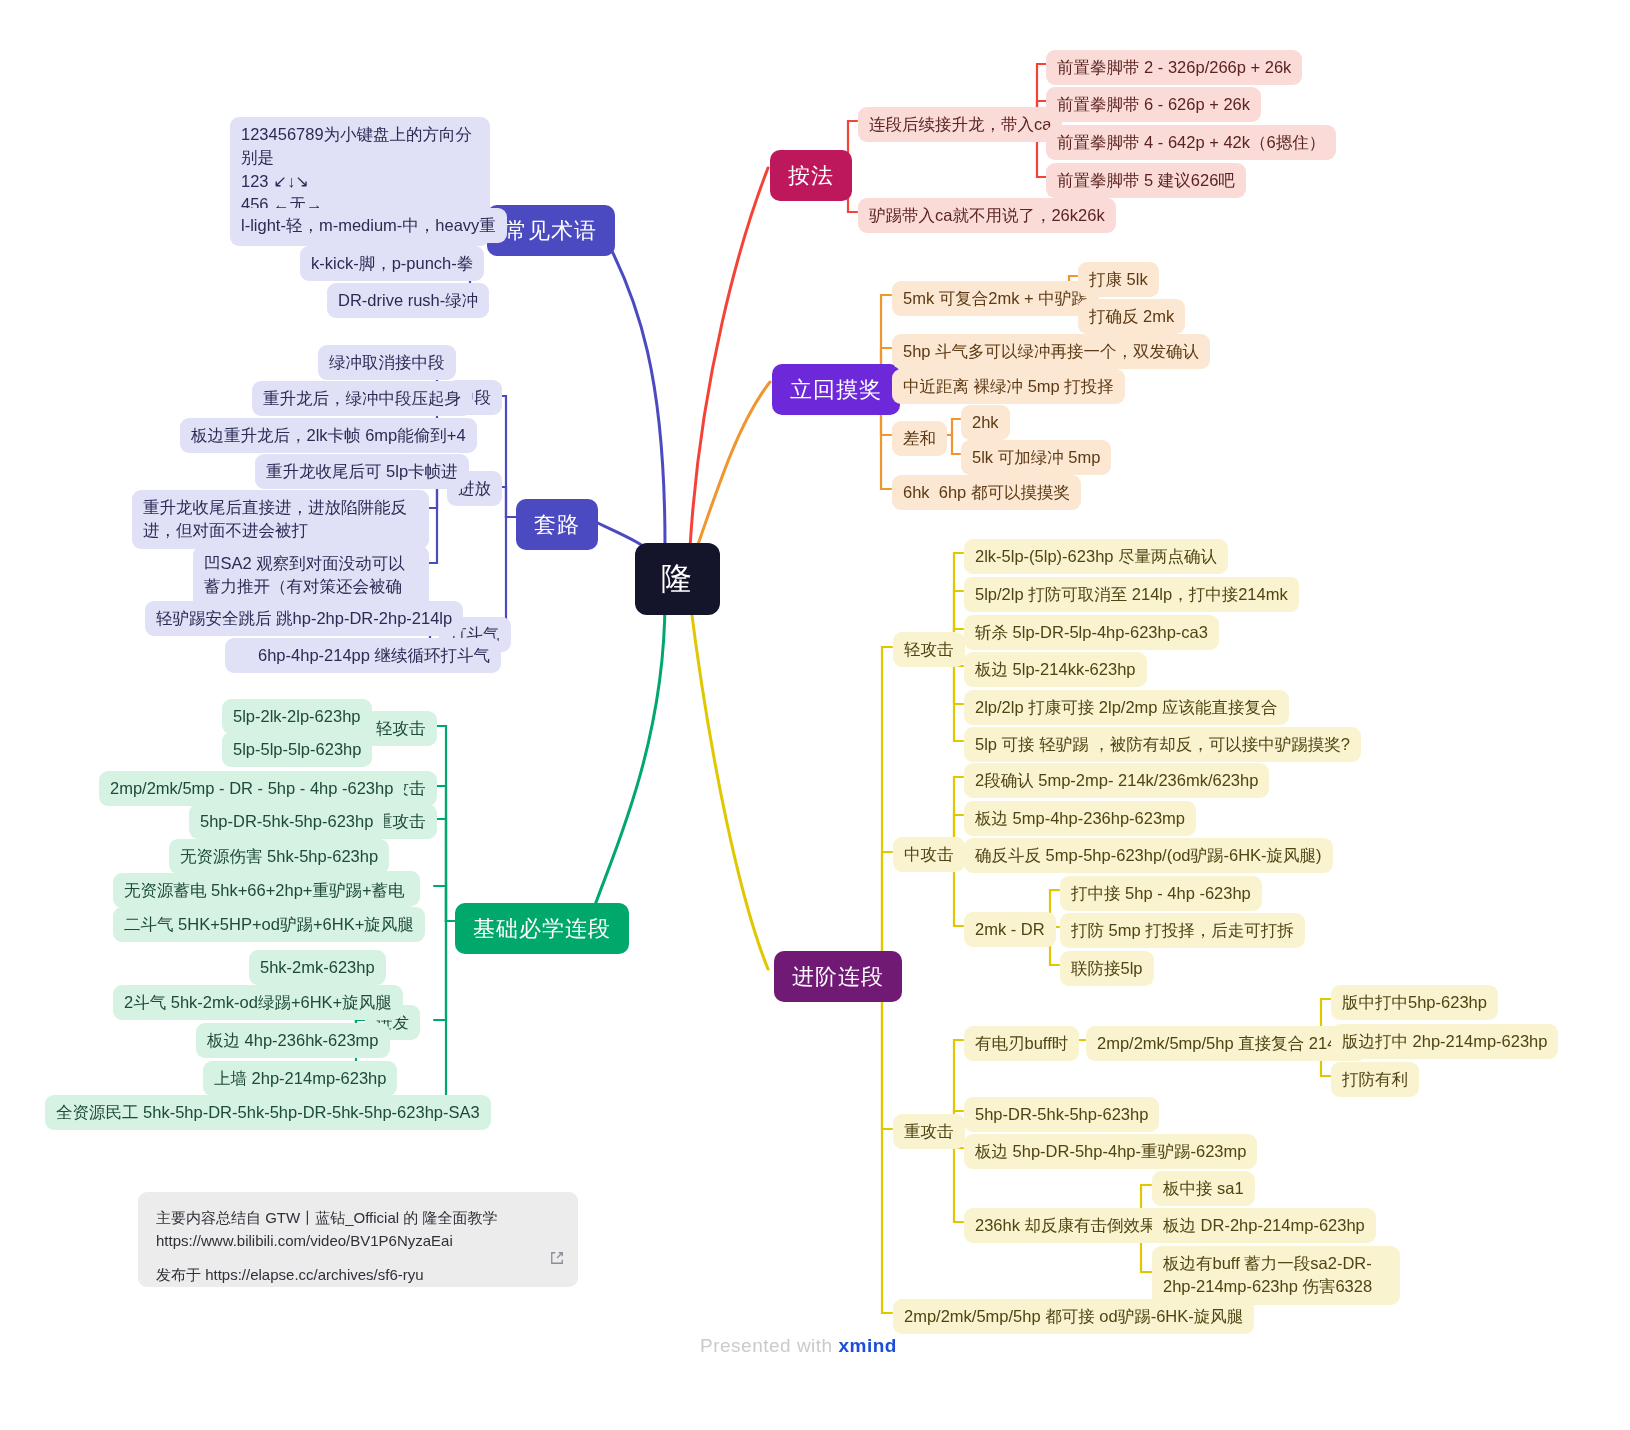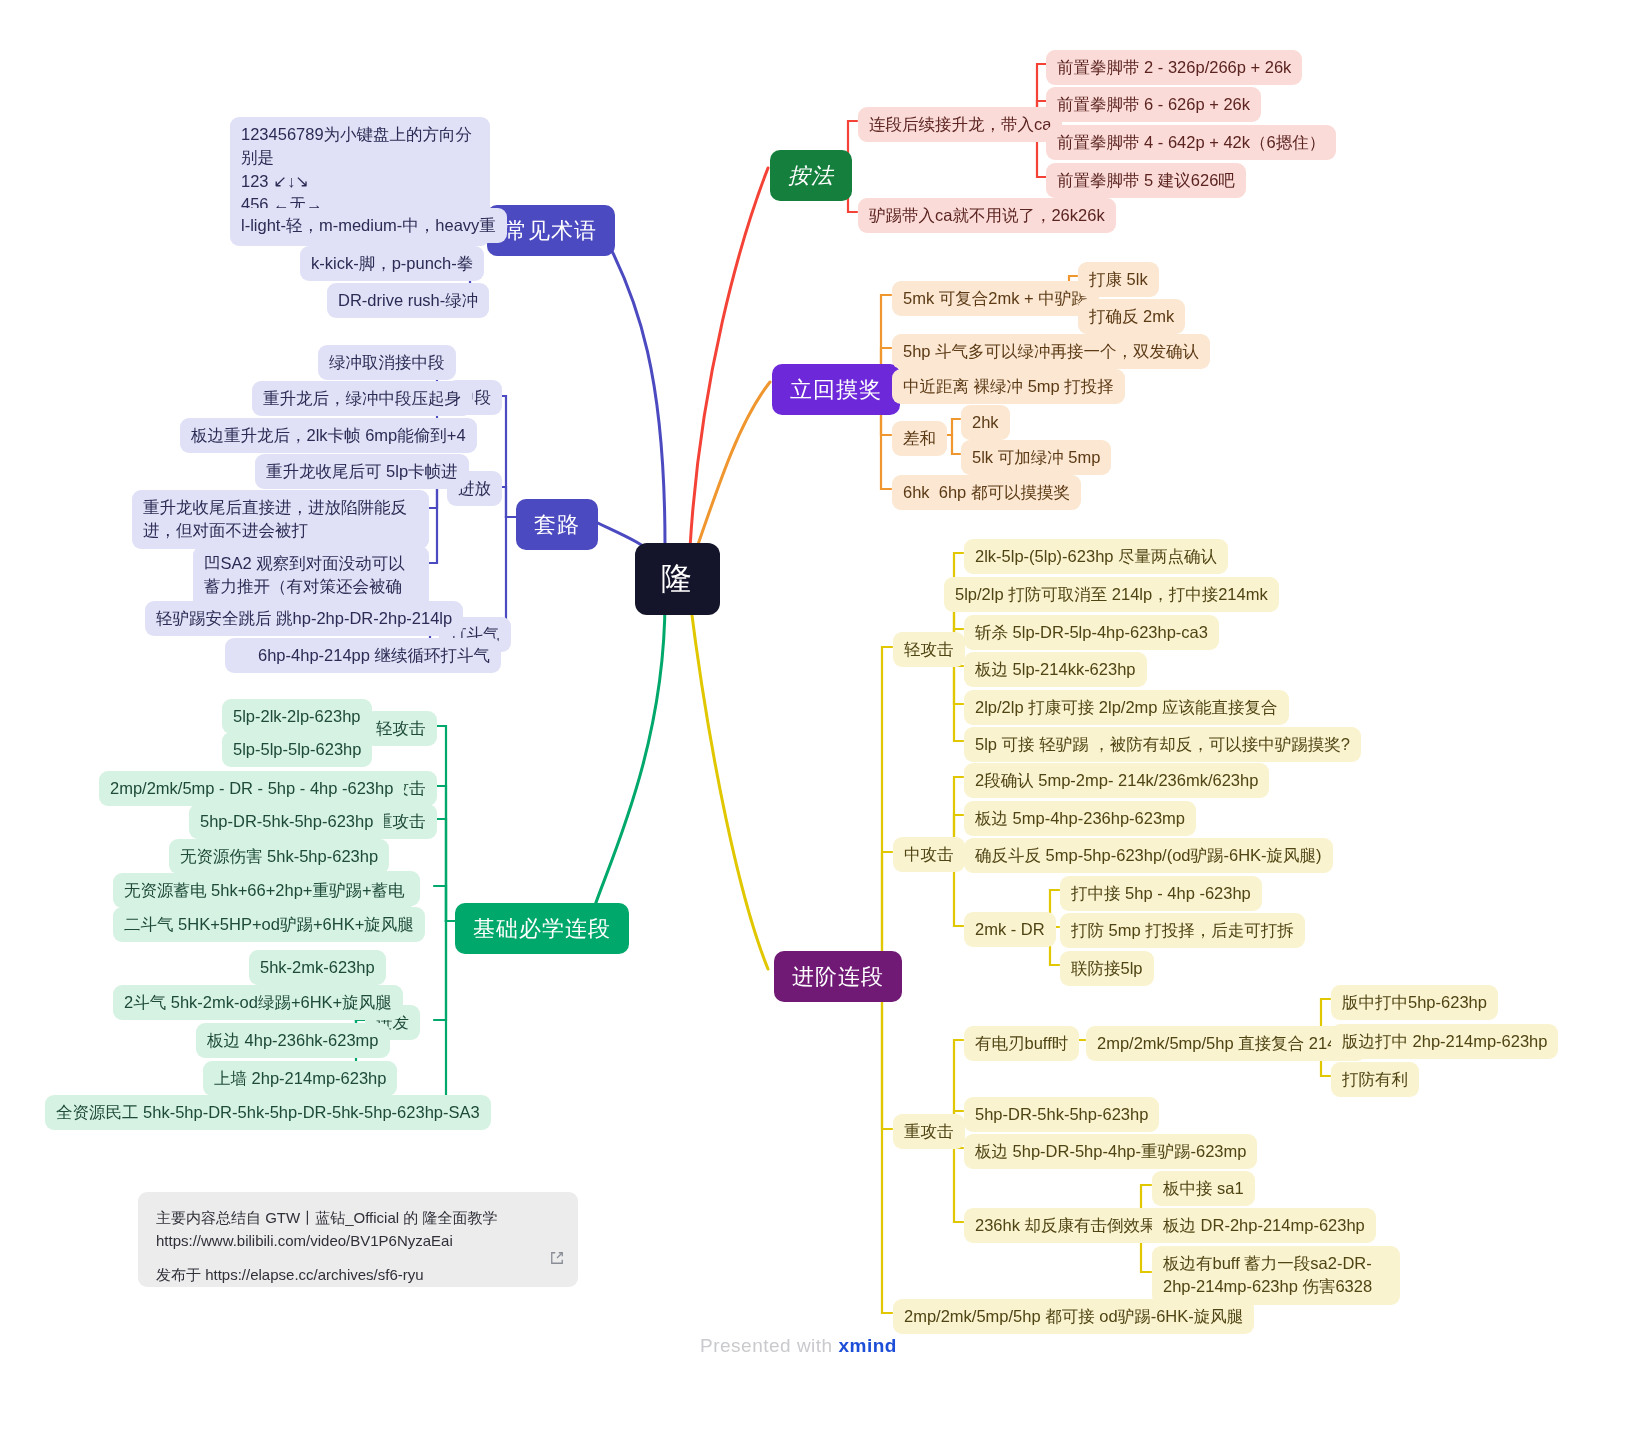--- a/index.html
+++ b/index.html
@@ -15,21 +15,21 @@
   
   .root{background:#14142b;color:#ffffff;font-size:31px;border-radius:12px;
         padding:14px 26px;letter-spacing:2px;}
 
   
   .main{color:#ffffff;font-weight:500;font-size:22px;border-radius:10px;
         padding:10px 18px;letter-spacing:1px;}
   .main.purple{background:#4c4ac0;}
   .main.purple2{background:#4c4ac0;}
   .main.green{background:#00a86b;}
-  .main.red{background:#15803d;font-style:italic;}
+  .main.red{background:#be185d;}
   .main.orange{background:#6d28d9;}
   .main.yellow{background:#701a75;}
 
   
   .lv-purple{background:#e0e1f6;color:#2b2b55;font-size:16.5px;}
   .lv-green{background:#d6f2e3;color:#1d4a39;font-size:16.5px;}
   .lv-red{background:#fbdbd8;color:#5b2420;font-size:16.5px;}
   .lv-orange{background:#fbe7d2;color:#5c3a15;font-size:16.5px;}
   .lv-yellow{background:#faf3cf;color:#4f4413;font-size:16.5px;}
 
@@ -237,21 +237,21 @@
 <div class="node lv-orange" style="left:892px;top:475px;">6hk  6hp 都可以摸摸奖</div>
 <div class="node lv-orange" style="left:1078px;top:262px;">打康 5lk</div>
 <div class="node lv-orange" style="left:1078px;top:299px;">打确反 2mk</div>
 <div class="node lv-orange" style="left:961px;top:405px;">2hk</div>
 <div class="node lv-orange" style="left:961px;top:440px;">5lk 可加绿冲 5mp</div>
 
 <div class="node main yellow" style="left:774px;top:951px;">进阶连段</div>
 
 <div class="node lv-yellow sub" style="left:893px;top:632px;">轻攻击</div>
 <div class="node lv-yellow" style="left:964px;top:539px;">2lk-5lp-(5lp)-623hp 尽量两点确认</div>
-<div class="node lv-yellow" style="left:944px;top:577px;">5lp/2lp 打防可取消至 214lp，打中接214mk</div>
+<div class="node lv-yellow" style="left:964px;top:577px;border-radius:8px;">5lp/2lp 打防可取消至 214lp，打中接214mk</div>
 <div class="node lv-yellow" style="left:964px;top:615px;">斩杀 5lp-DR-5lp-4hp-623hp-ca3</div>
 <div class="node lv-yellow" style="left:964px;top:652px;">板边 5lp-214kk-623hp</div>
 <div class="node lv-yellow" style="left:964px;top:690px;">2lp/2lp 打康可接 2lp/2mp 应该能直接复合</div>
 <div class="node lv-yellow" style="left:964px;top:727px;">5lp 可接 轻驴踢 ，被防有却反，可以接中驴踢摸奖?</div>
 
 <div class="node lv-yellow sub" style="left:893px;top:837px;">中攻击</div>
 <div class="node lv-yellow" style="left:964px;top:763px;">2段确认 5mp-2mp- 214k/236mk/623hp</div>
 <div class="node lv-yellow" style="left:964px;top:801px;">板边 5mp-4hp-236hp-623mp</div>
 <div class="node lv-yellow" style="left:964px;top:838px;">确反斗反 5mp-5hp-623hp/(od驴踢-6HK-旋风腿)</div>
 <div class="node lv-yellow" style="left:964px;top:912px;">2mk - DR</div>

